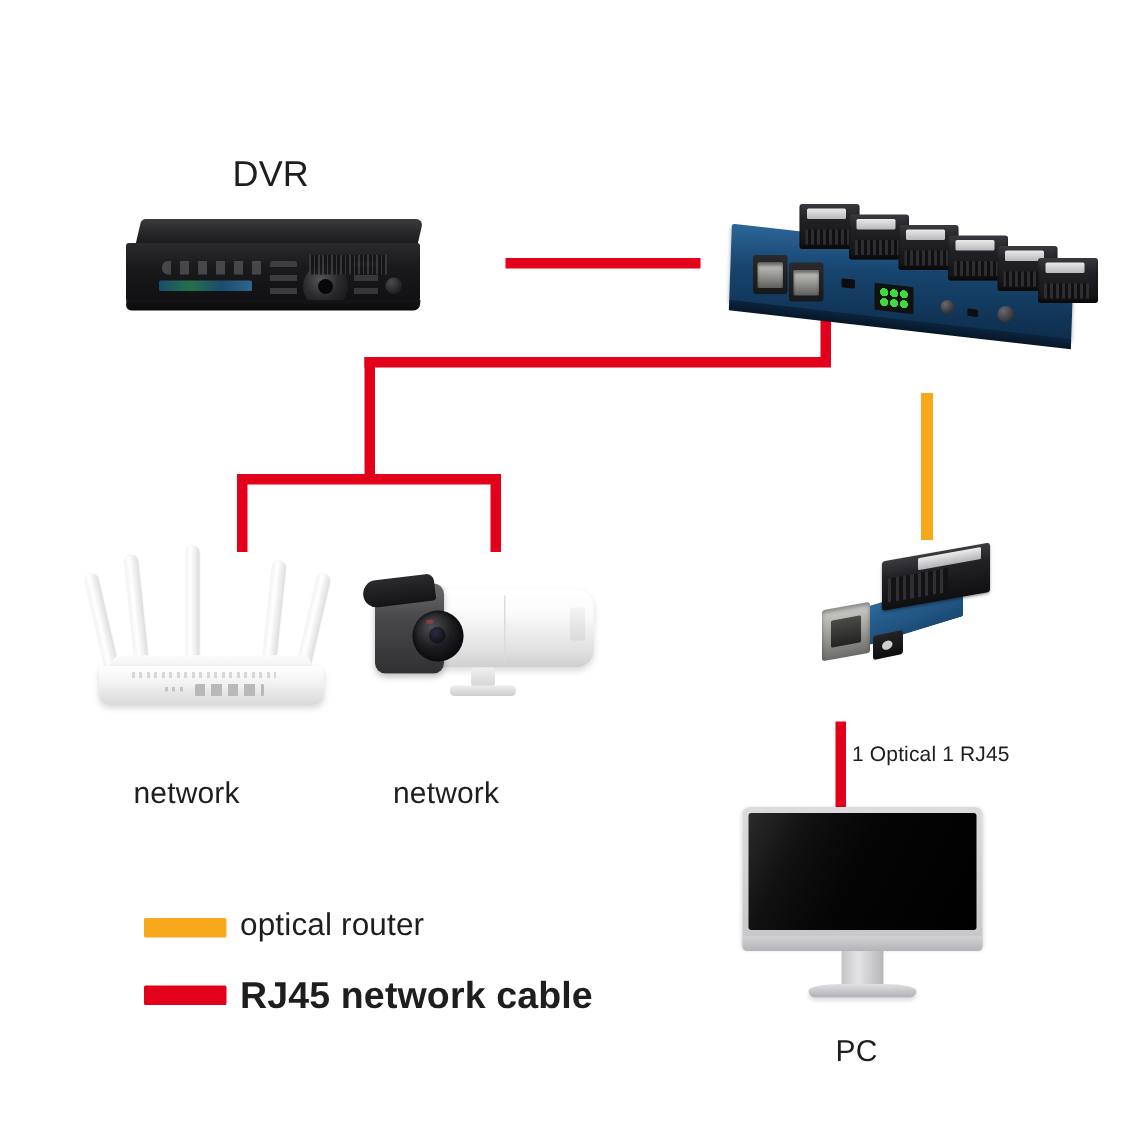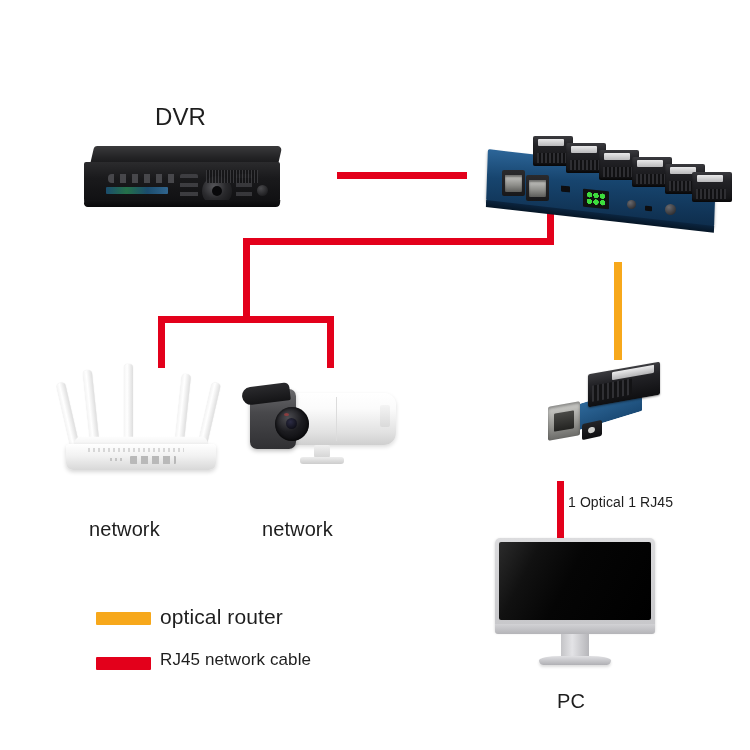--- a/index.html
+++ b/index.html
@@ -382,17 +382,17 @@
     <div class="pc-foot"></div>
   </div>
   <div class="label" style="left:557px;top:690px;font-size:20px;">PC</div>
 
   <div>
 
     <div class="legend-swatch" style="left:96px;top:612px;background:#F7A81B;"></div>
     <div class="label" style="left:160px;top:605px;font-size:21px;">optical router</div>
 
     <div class="legend-swatch" style="left:96px;top:657px;background:#E3001B;"></div>
-    <div class="label" style="left:160px;top:650px;font-size:17px;">RJ45 network cable</div>
+    <div class="label" style="left:160px;top:650px;font-size:25px;font-weight:bold;">RJ45 network cable</div>
 
   </div>
 
 </div>
 
 </body></html>

